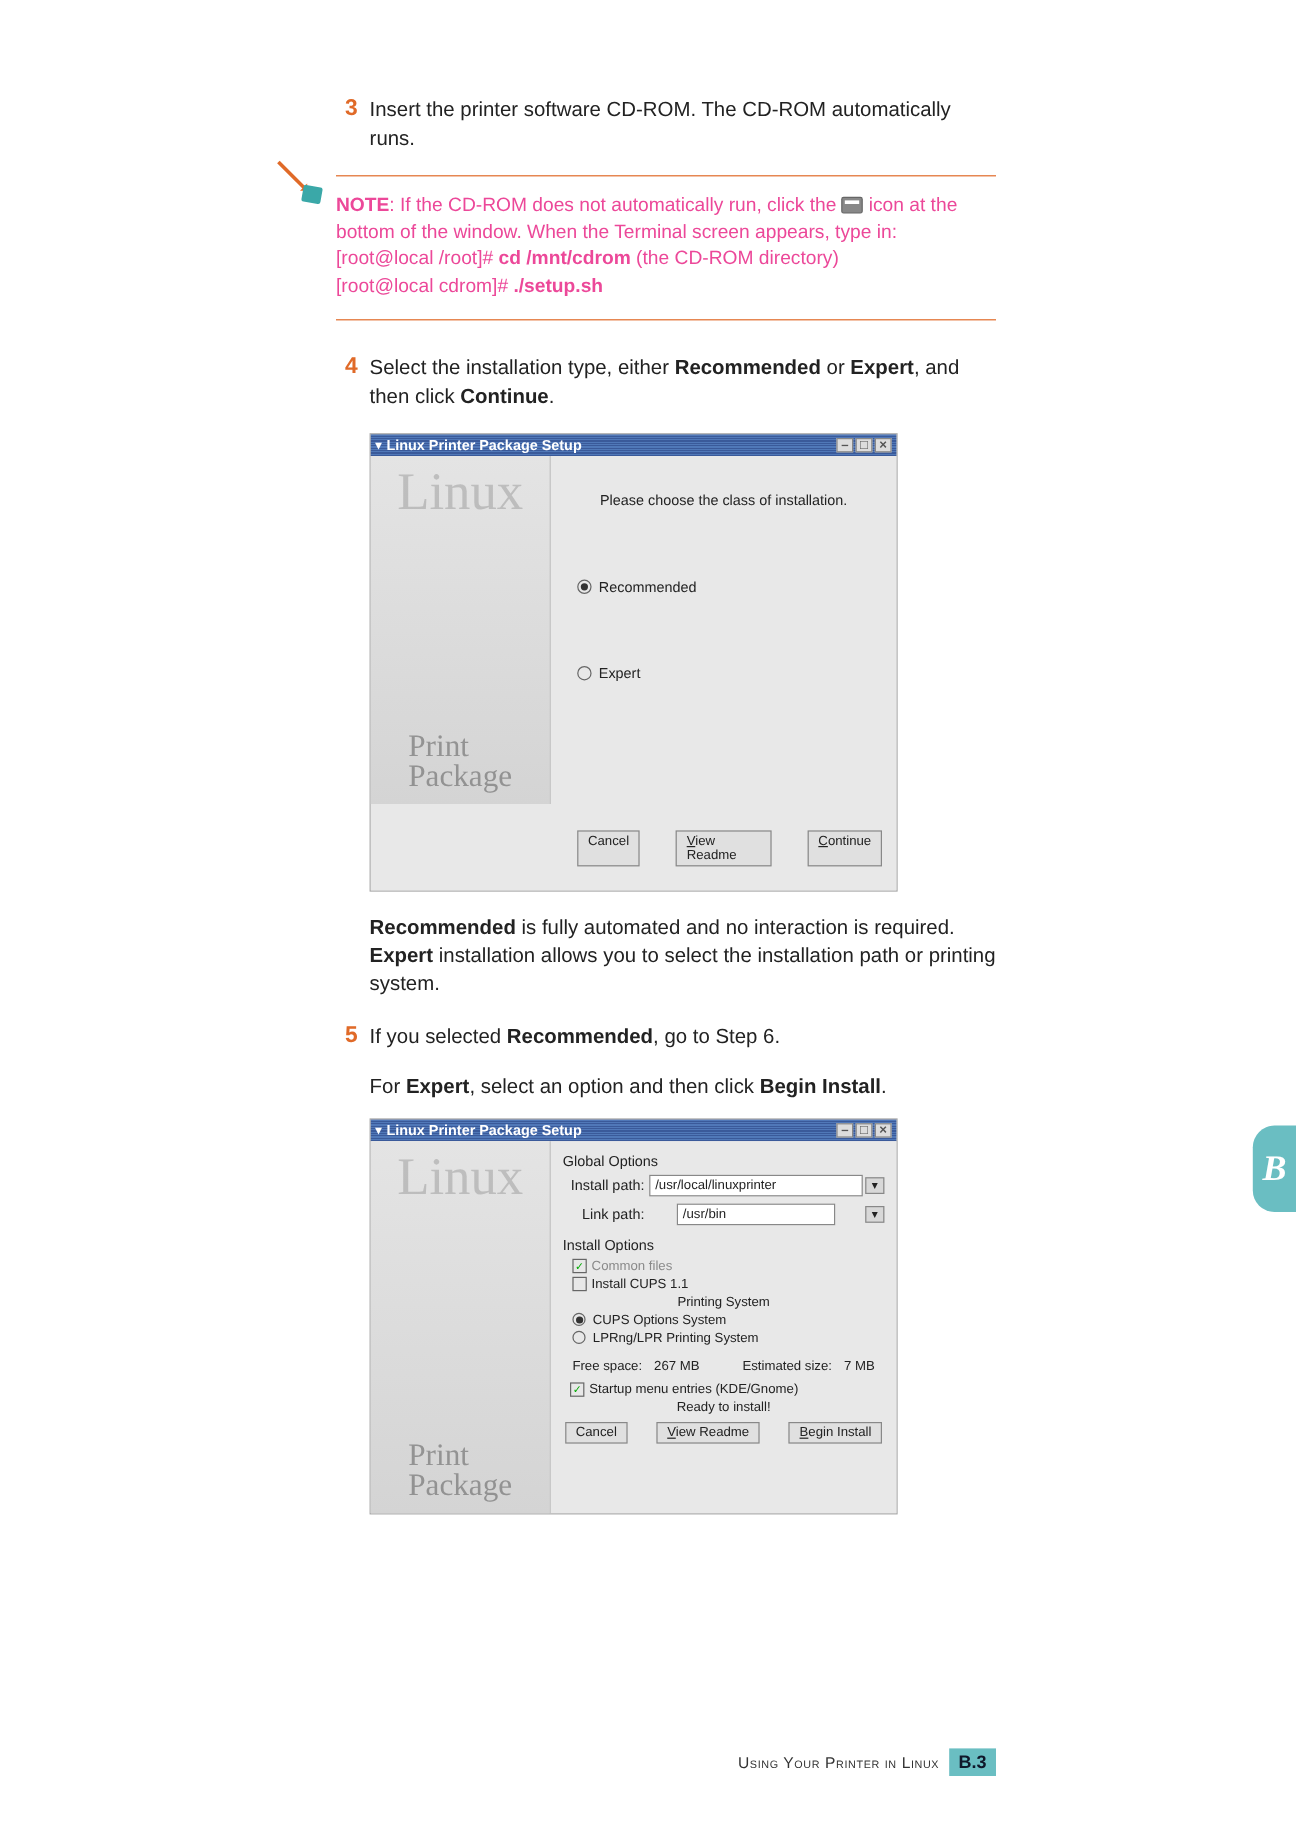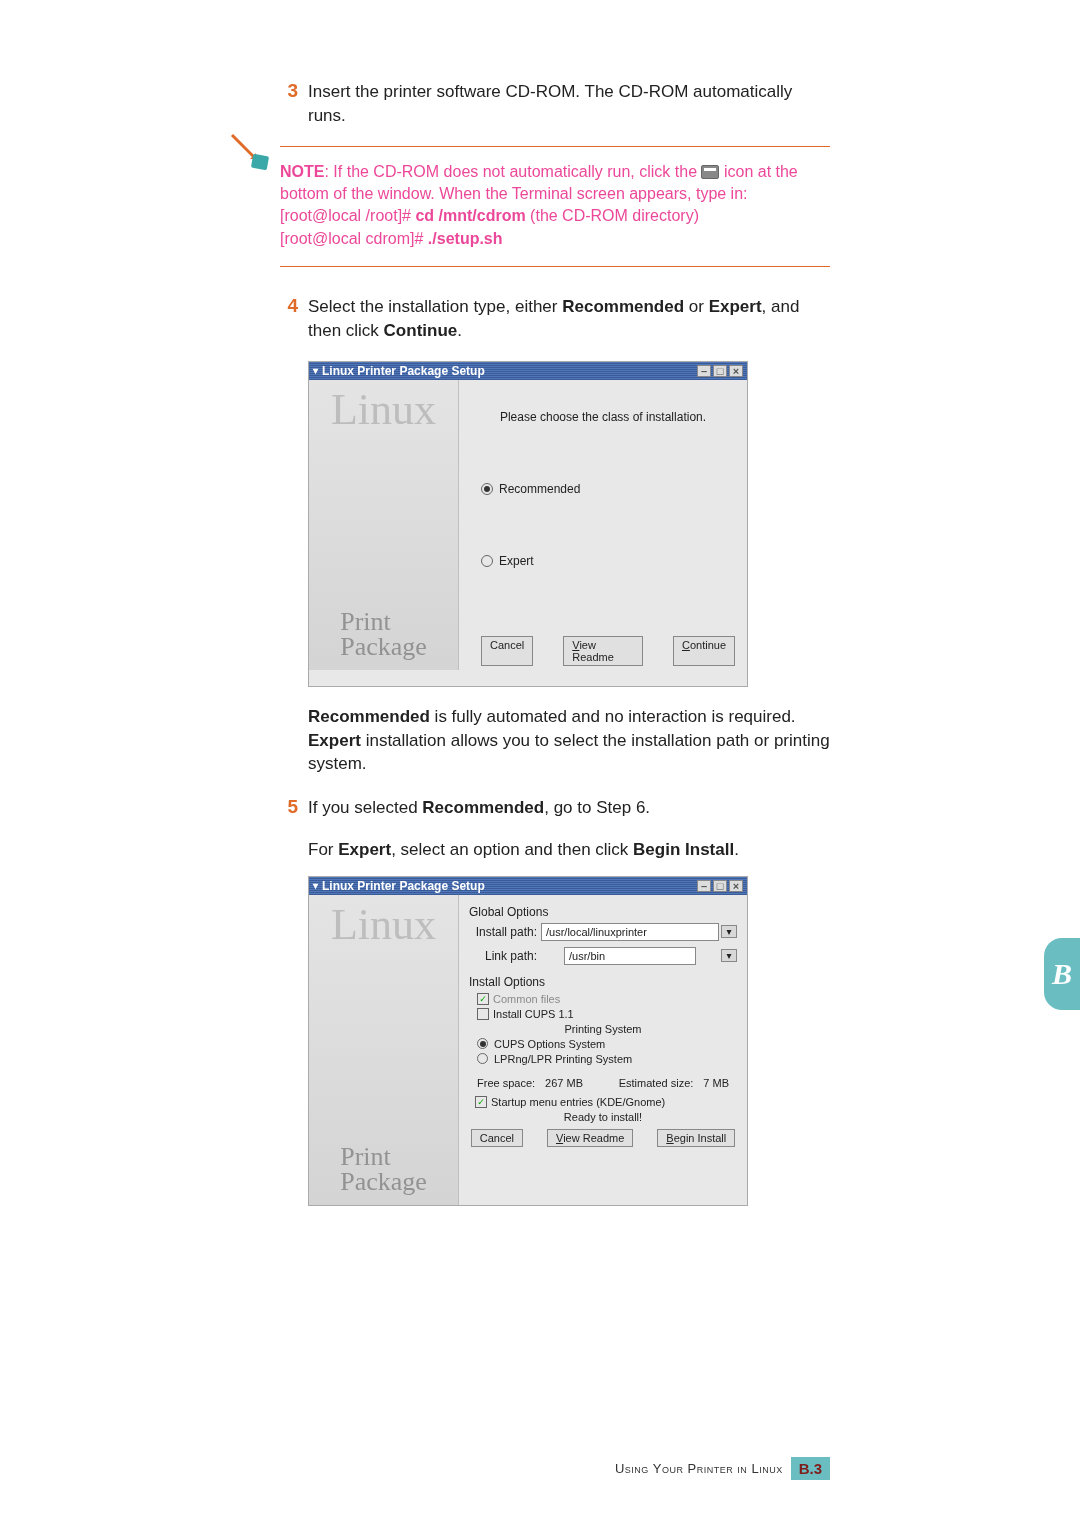--- a/index.html
+++ b/index.html
@@ -122,21 +122,21 @@
   }
   .printpkg {
     font-family: Georgia, serif;
     color: rgba(80,80,80,0.5);
     font-size: 26px;
     line-height: 0.95;
     text-align: left;
     padding: 0 6px;
   }
   .ss-right { flex: 1; padding: 12px; font-size: 12px; color: #222; }
-  .ss1-right { height: 306px; display: flex; flex-direction: column; }
+  .ss1-right { height: 362px; display: flex; flex-direction: column; }
   .ss1-prompt { text-align: center; font-size: 12px; margin: 18px 0 34px 0; }
   .radio-row { display: flex; align-items: center; margin: 24px 0 24px 10px; }
   .radio-dot {
     width: 12px; height: 12px; border: 1px solid #666; border-radius: 50%;
     margin-right: 6px; display: inline-flex; align-items: center; justify-content: center;
   }
   .radio-dot.filled::after { content: ''; width: 6px; height: 6px; background: #333; border-radius: 50%; }
   .btn-row { margin-top: auto; display: flex; gap: 30px; padding: 4px 0 8px 10px; }
   .winbutton {
     border: 1px solid #888;
@@ -187,21 +187,21 @@
     position: absolute;
     bottom: 46px;
     right: 250px;
     display: flex;
     align-items: center;
     gap: 8px;
   }
   .footer-text { font-size: 13px; letter-spacing: 0.5px; color: #333; font-variant: small-caps; }
   .page-badge {
     background: #6abec2;
-    color: #7f1d1d;
+    color: #0f172a;
     font-weight: bold;
     font-size: 15px;
     padding: 3px 8px;
   }
   b { font-weight: bold; }
 </style>
 </head>
 <body>
 
 <div class="content">

